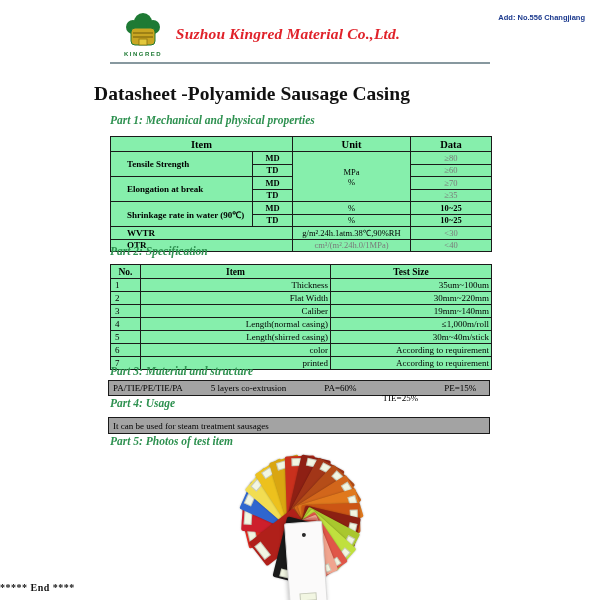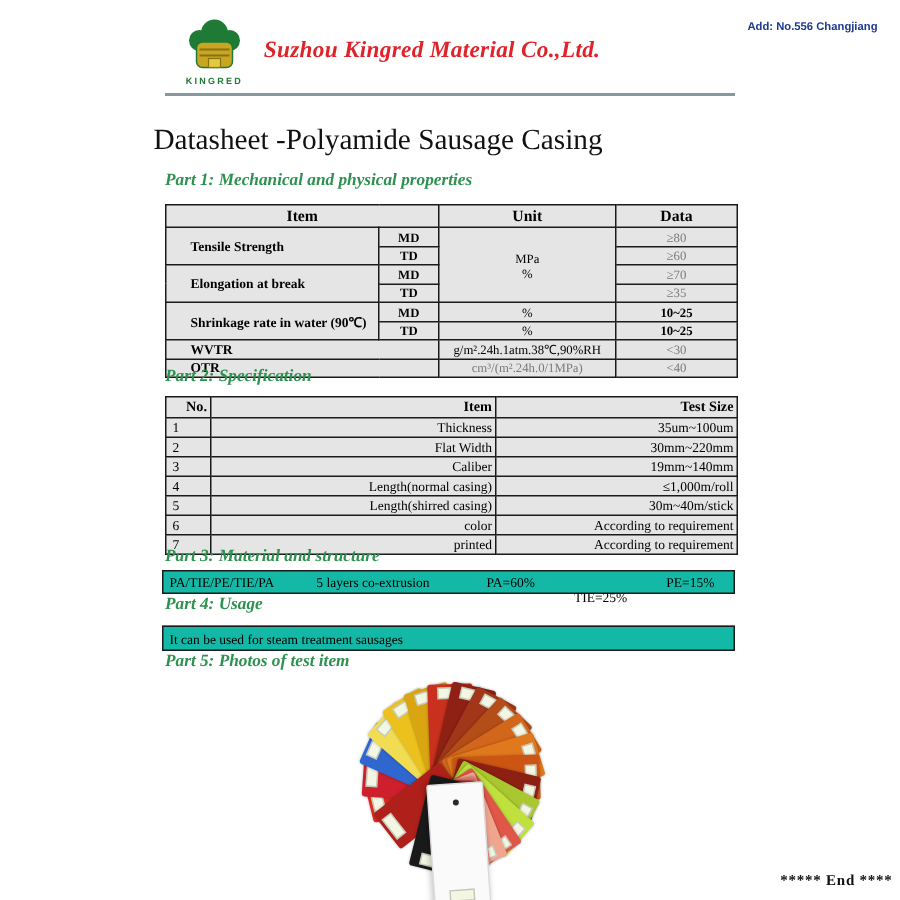--- a/index.html
+++ b/index.html
@@ -21,49 +21,49 @@
     right:15px;top:13px;width:200px;text-align:right;
     font-family:"Liberation Sans", sans-serif;font-weight:bold;
     font-size:7.5px;line-height:10px;color:#1c3a8e;
   }
   .contact .site{color:#3a78c9;}
   .header-rule{left:110px;top:62px;width:380px;height:2px;background:#87989f;}
 
   
   .doc-title{
     left:0;top:83px;width:504px;text-align:center;
-    font-size:19.5px;font-weight:normal;color:#111;
+    font-size:19.5px;font-weight:bold;color:#111;
   }
   .part-heading{
     left:110px;font-size:11.5px;font-weight:bold;font-style:italic;
     color:#2e9150;white-space:nowrap;
   }
   .ph1{top:114px;} .ph2{top:245px;} .ph3{top:365px;} .ph4{top:397px;} .ph5{top:435px;}
 
   
-  table{border-collapse:collapse;table-layout:fixed;position:absolute;background:#e5e5e5;}
+  table{border-collapse:collapse;table-layout:fixed;position:absolute;background:#86efac;}
   td,th{border:1px solid #1a1a1a;overflow:hidden;white-space:nowrap;padding:0 2px;}
 
   .t1{left:110px;top:136px;width:381px;font-size:8.5px;}
   .t1 th{font-size:10.5px;height:14px;text-align:center;}
   .t1 td{height:11.5px;text-align:center;}
   .t1 .lbl{font-weight:bold;text-align:left;padding-left:16px;font-size:9px;}
   .t1 .sub{font-weight:bold;}
   .t1 .unitcell{line-height:10px;}
   .gray{color:#7a7a7a;}
   .bval{font-weight:bold;margin-top:14px;}
 
   .t2{left:110px;top:264px;width:381px;font-size:9px;}
-  .t2 th{font-size:9.5px;height:13px;text-align:right;}
+  .t2 th{font-size:9.5px;height:13px;text-align:center;}
   .t2 td{height:12px;text-align:right;}
   .t2 .no{text-align:left;padding-left:4px;}
 
   
   .line-box{
-    left:108px;width:382px;border:1px solid #1a1a1a;background:#14b8a6;
+    left:108px;width:382px;border:1px solid #1a1a1a;background:#a3a3a3;
     display:flex;align-items:center;font-size:9px;padding-left:4px;box-sizing:border-box;
   }
   .material-box{top:380px;height:16px;}
   .usage-box{top:417px;height:17px;}
   .material-box span{margin-right:0;}
   .m1{margin-left:0;} .m2{margin-left:28px;} .m3{margin-left:38px;} .m4{margin-left:26px;margin-top:19px;} .m5{margin-left:26px;}
 
   
   .fan{left:0;top:450px;width:600px;height:136px;}
   .fan-card{
@@ -74,21 +74,21 @@
   .fan-tab{
     position:absolute;top:2px;left:50%;transform:translateX(-50%);
     width:15px;height:6px;background:#f2f6e2;border:1px solid rgba(0,0,0,0.18);
   }
   .fan-hole{
     position:absolute;bottom:10px;left:50%;transform:translateX(-50%);
     width:4px;height:4px;border-radius:50%;background:#2a2a2a;
   }
 
   .end-line{
-    left:0;top:582px;width:595px;text-align:right;
+    left:0;top:582px;width:595px;text-align:left;
     font-size:10px;font-weight:bold;color:#111;letter-spacing:0.5px;
   }
 </style>
 </head>
 <body>
 
 <div class="abs logo">
   <svg width="54" height="48" viewBox="0 0 54 48">
     <circle cx="27" cy="11" r="9" fill="#1e7a34"></circle>
     <circle cx="17" cy="16" r="7" fill="#1e7a34"></circle>

